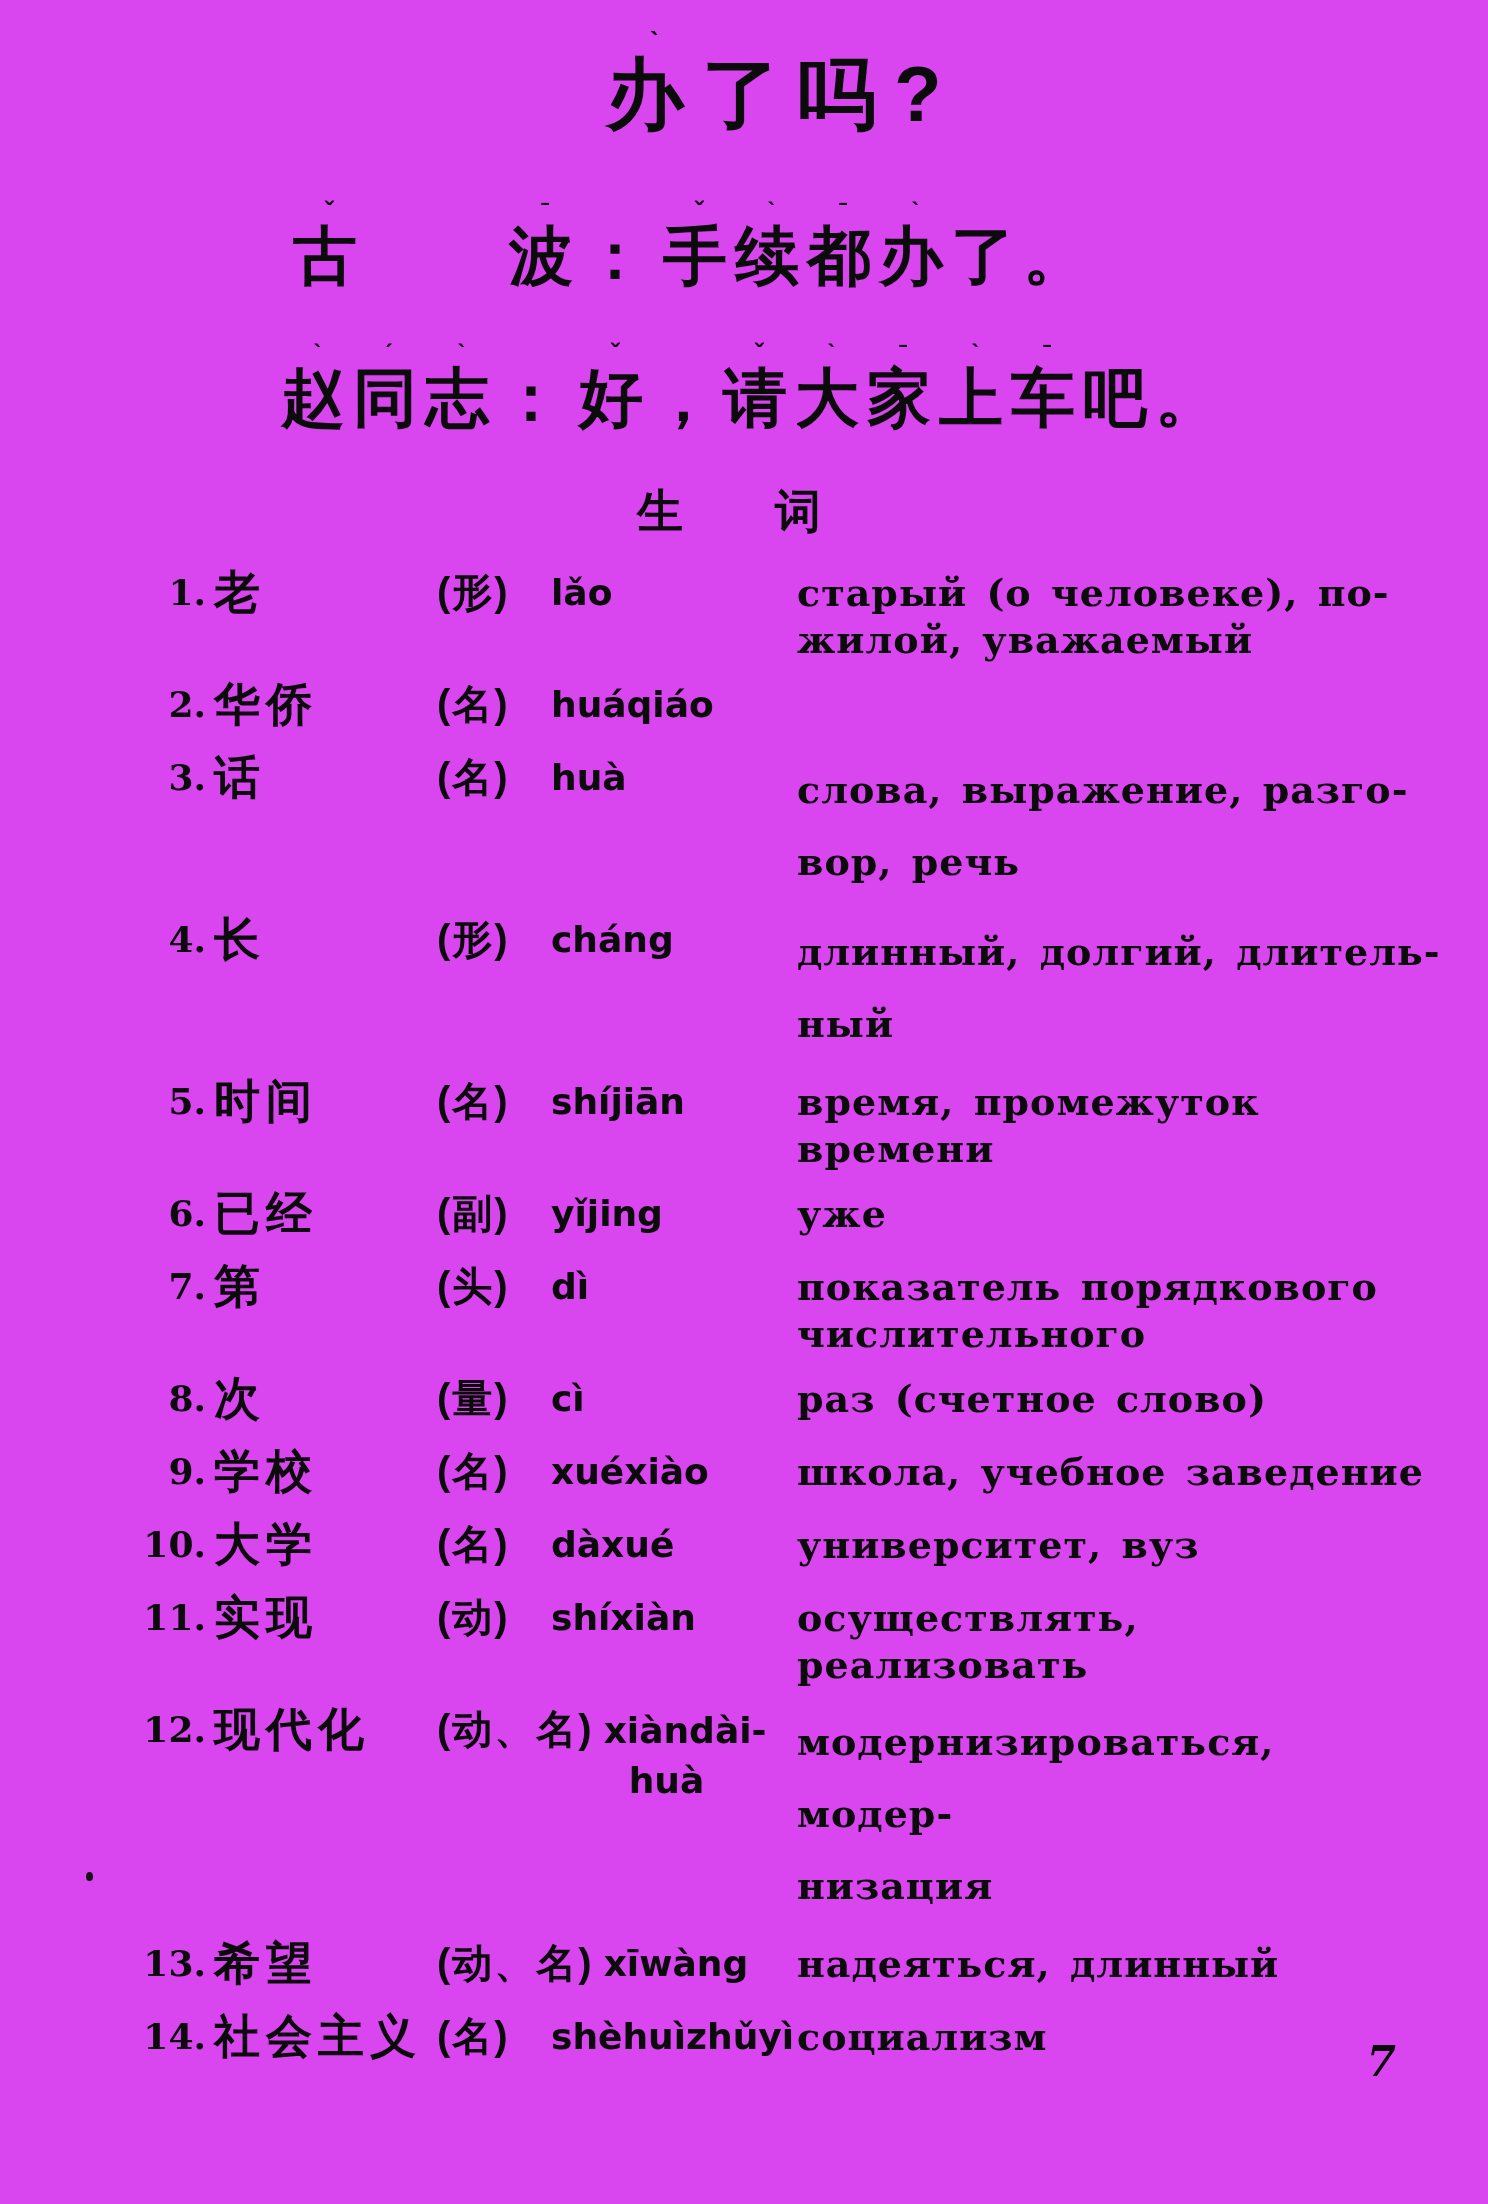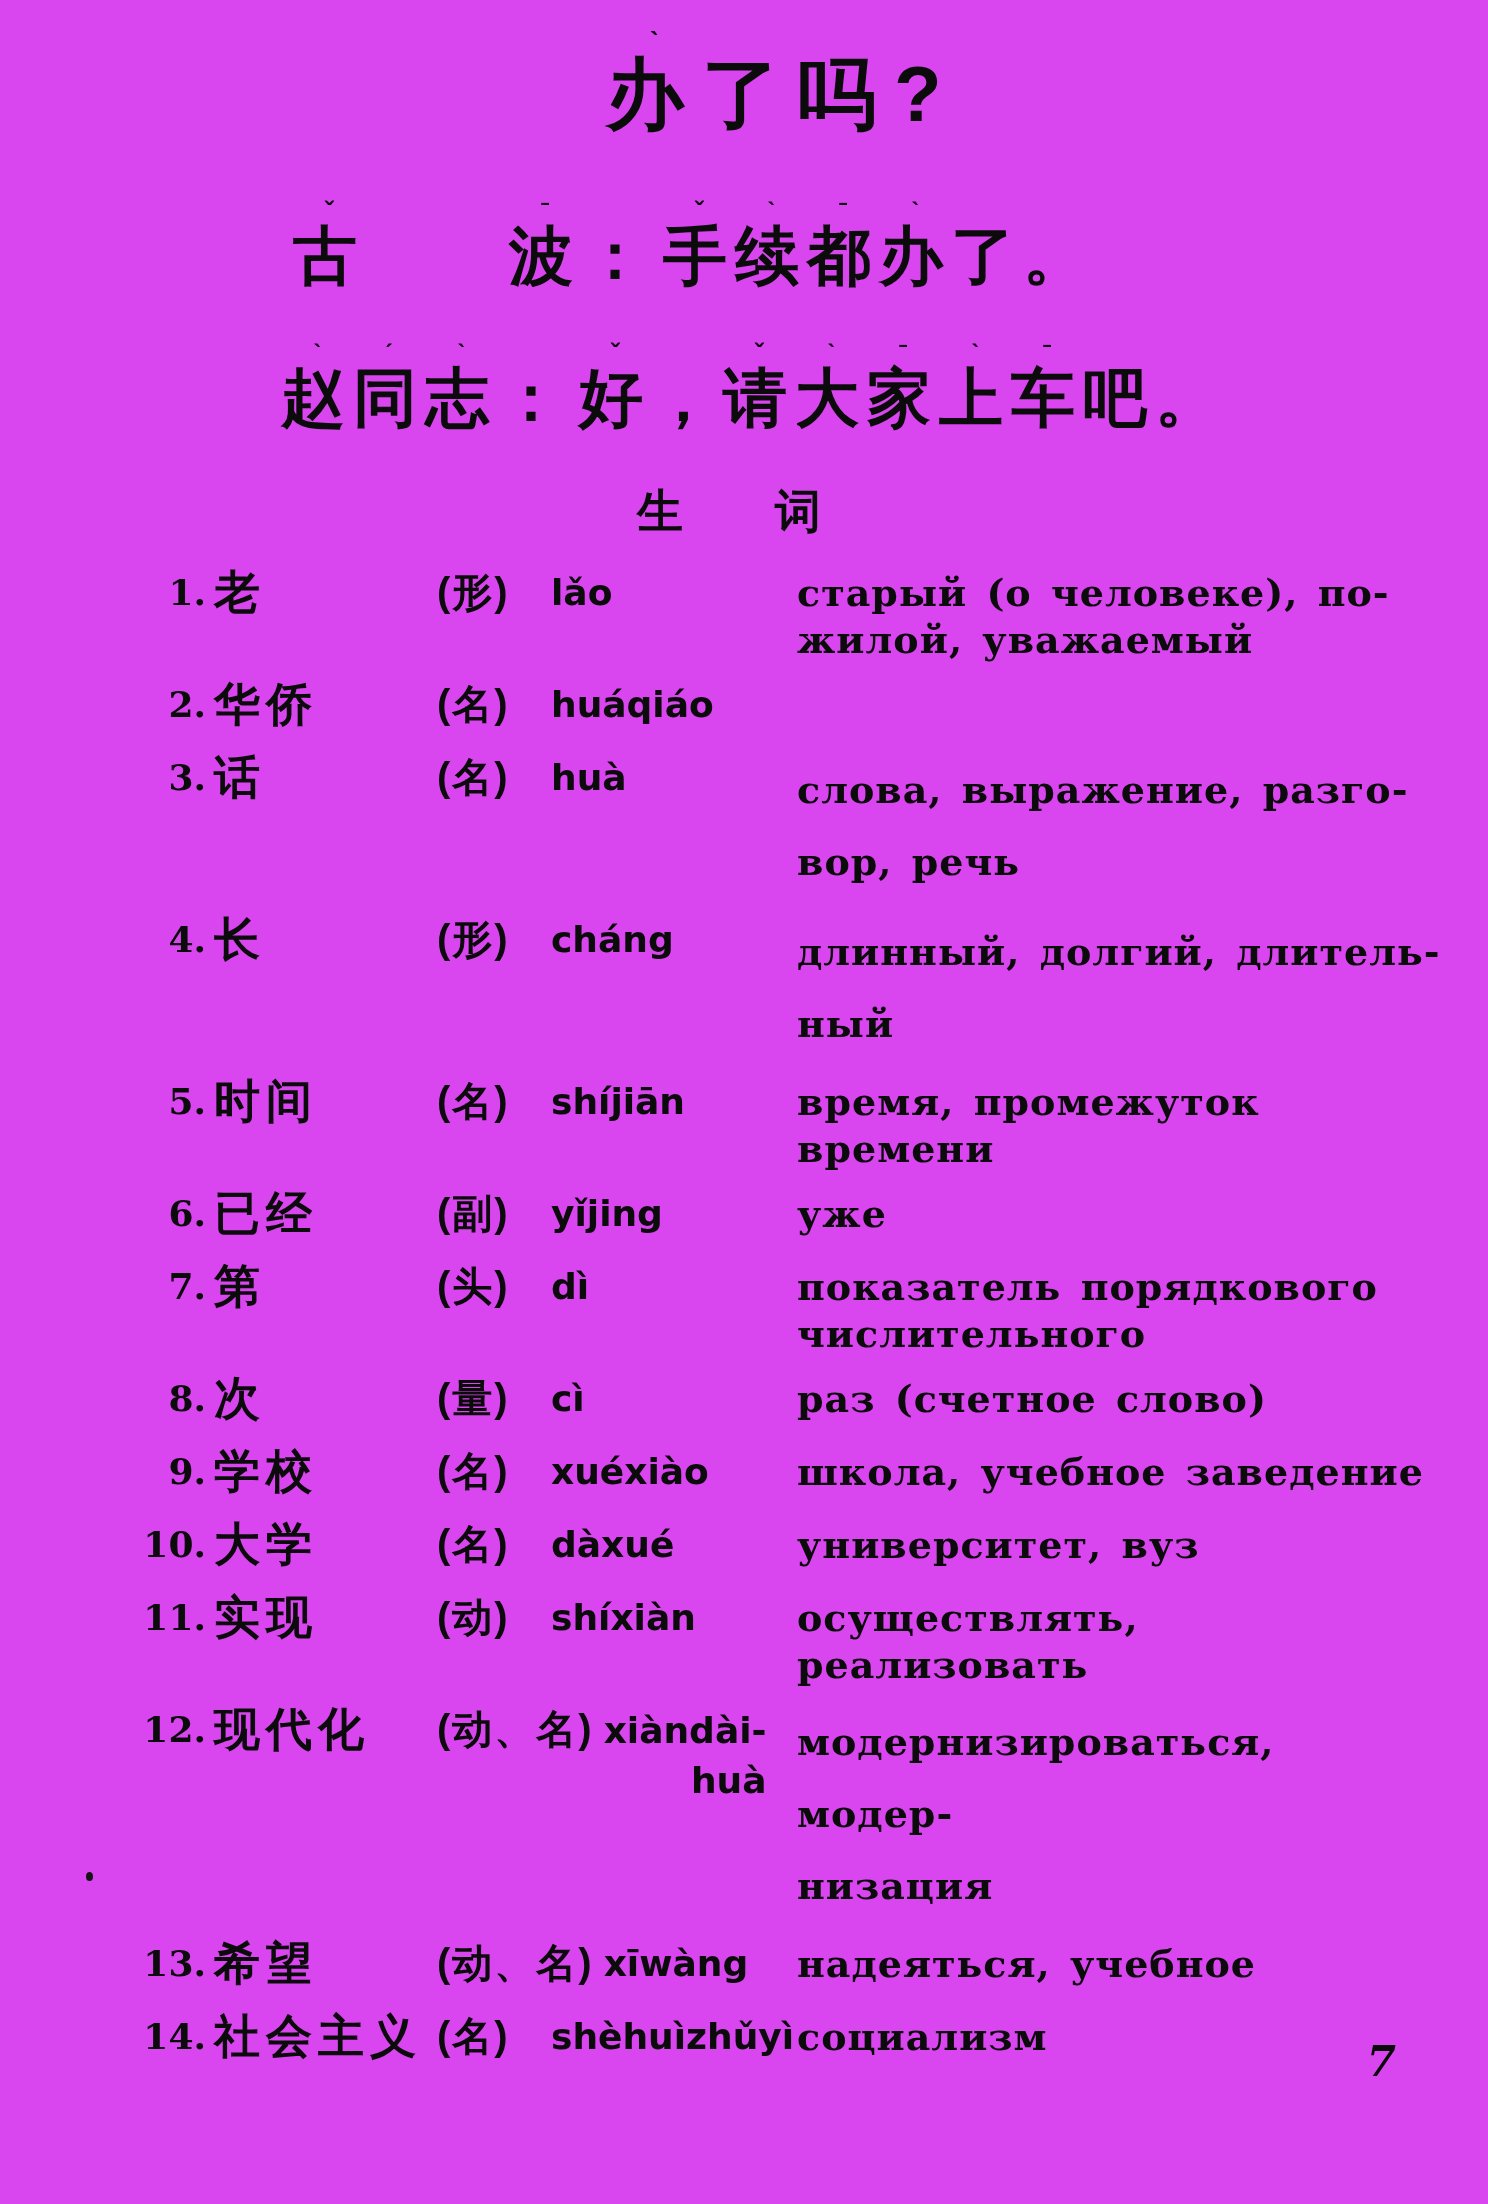--- a/index.html
+++ b/index.html
@@ -56,21 +56,20 @@
   .pos{
     display:inline-block;min-width:104px;
     font-weight:700;font-size:40px;
     letter-spacing:2px;margin-right:10px;
   }
   .pinyin{
     display:inline-block;vertical-align:top;
     font-family:"DejaVu Sans",sans-serif;
     font-weight:700;font-size:36px;line-height:47px;
     white-space:pre-wrap;
-    text-align:right;
   }
   .ru{
     font-family:"DejaVu Serif",serif;
     font-weight:700;font-size:38px;line-height:47px;
     letter-spacing:1px;word-spacing:5px;
     white-space:pre-line;
   }
   
   .vocab-row:nth-child(2) .ru,
   .vocab-row:nth-child(3) .ru,
@@ -194,21 +193,21 @@
     <div class="cell pp"><span class="pos">(动、名)</span><span class="pinyin">xiàndài-
   huà</span></div>
     <div class="cell ru">модернизироваться, модер-
 низация</div>
   </div>
 
   <div class="vocab-row">
     <div class="cell num">13.</div>
     <div class="cell hanzi">希望</div>
     <div class="cell pp"><span class="pos">(动、名)</span><span class="pinyin">xīwàng</span></div>
-    <div class="cell ru">надеяться, учебное</div>
+    <div class="cell ru">надеяться, длинный</div>
   </div>
 
   <div class="vocab-row">
     <div class="cell num">14.</div>
     <div class="cell hanzi">社会主义</div>
     <div class="cell pp"><span class="pos">(名)</span><span class="pinyin">shèhuìzhǔyì</span></div>
     <div class="cell ru">социализм</div>
   </div>
 
 </div>

